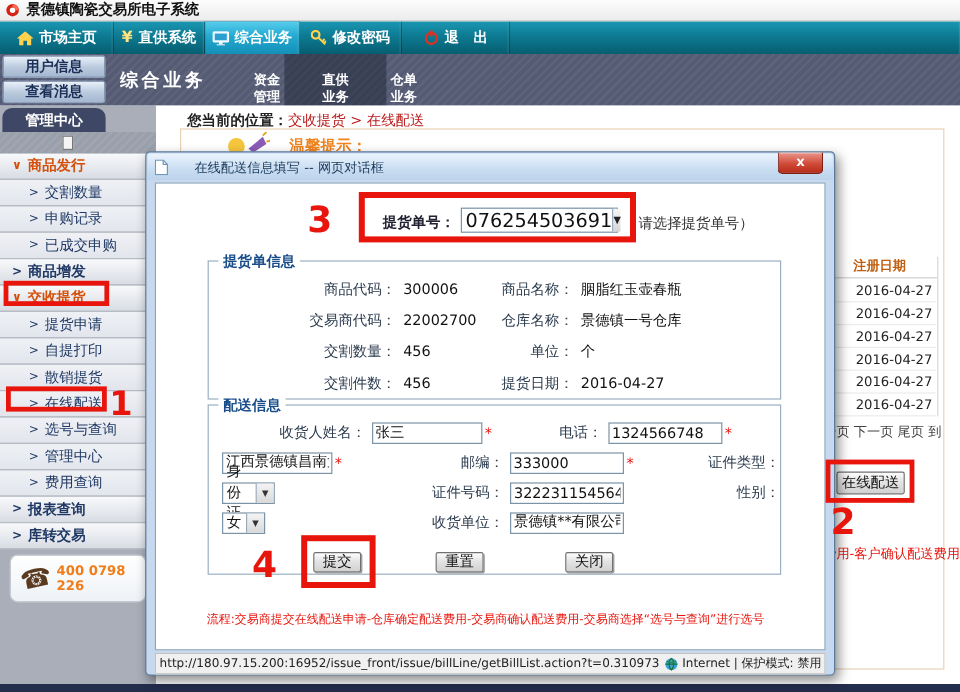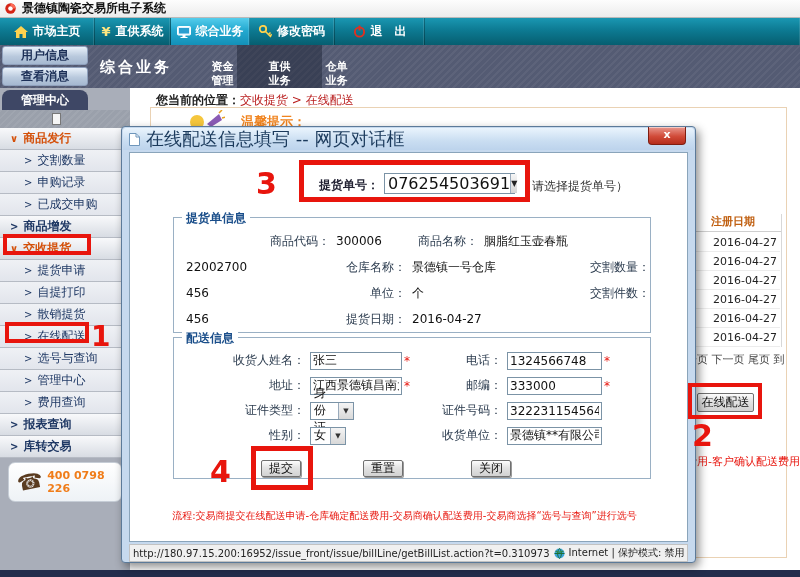--- a/index.html
+++ b/index.html
@@ -73,21 +73,21 @@
   .bg-delivbtn { left:567px; top:305px; width:57px; height:19px; line-height:17px; }
 
   .bottombar { left:0; top:570px; width:800px; height:7px; background:#232d4c; }
 
   
   .dialog { left:121px; top:126px; width:575px; height:437px; background:#c6d9ee;
             border:1px solid #5c7a99; border-radius:4px; box-shadow:3px 4px 10px rgba(0,0,0,.45); z-index:20; }
   .dlg-titlebar { left:1px; top:1px; width:571px; height:22px;
                   background:linear-gradient(#eaf4fd,#c9ddf1 60%,#bcd3ec); border-radius:3px 3px 0 0;
                   display:flex; align-items:center; }
-  .dlg-title { font-size:18px; color:#1b3a5c; margin-left:6px; }
+  .dlg-title { font-size:11px; color:#1b3a5c; margin-left:22px; }
   .dlg-close { left:526px; top:0px; width:38px; height:18px;
                background:linear-gradient(#e9988e,#d14b39 55%,#b52d1b); border:1px solid #7e1d10;
                border-top:none; border-radius:0 0 4px 4px; color:#fff; font-size:11px; font-weight:bold;
                text-align:center; line-height:16px; cursor:pointer; box-shadow:inset 0 1px 0 rgba(255,255,255,.5); }
   .dlg-body { left:7px; top:25px; width:559px; height:390px; background:#fff; border:1px solid #8aa4ba; }
   .dlg-status { left:7px; top:417px; width:559px; height:18px; background:#f0f0f0;
                 border:1px solid #c2c2c2; display:flex; align-items:center; font-size:10px; color:#222; }
   .dlg-status .url { margin-left:3px; white-space:nowrap; }
   .dlg-status .zone { margin-left:4px; white-space:nowrap; }
 
@@ -310,20 +310,21 @@
     </div>
     <div class="abs dlg-hint">（请选择提货单号）</div>
 
     <div class="fs" style="left:51px;top:90px;width:478px;height:116px">
       <span class="legend">提货单信息</span>
       <div class="grid1">
         <div class="lbl">商品代码：</div>
         <div class="val">300006</div>
         <div class="lbl">商品名称：</div>
         <div class="val">胭脂红玉壶春瓶</div>
+        <div class="lbl">交易商代码：</div>
         <div class="val">22002700</div>
         <div class="lbl">仓库名称：</div>
         <div class="val">景德镇一号仓库</div>
         <div class="lbl">交割数量：</div>
         <div class="val">456</div>
         <div class="lbl">单位：</div>
         <div class="val">个</div>
         <div class="lbl">交割件数：</div>
         <div class="val">456</div>
         <div class="lbl">提货日期：</div>
@@ -338,21 +339,20 @@
         <div class="ctl">
             <input class="tin" style="width: 92px;" value="张三">
             <span class="star">*</span>
           </div>
         <div class="lbl">电话：</div>
         <div class="ctl">
             <input class="tin" style="width: 95px;" value="1324566748">
             <span class="star">*</span>
           </div>
 
-        <div class="lbl">地址：</div>
         <div class="ctl">
             <input class="tin" style="width: 92px;" value="江西景德镇昌南大道98号">
             <span class="star">*</span>
           </div>
         <div class="lbl">邮编：</div>
         <div class="ctl">
             <input class="tin" style="width: 95px;" value="333000">
             <span class="star">*</span>
           </div>
 

